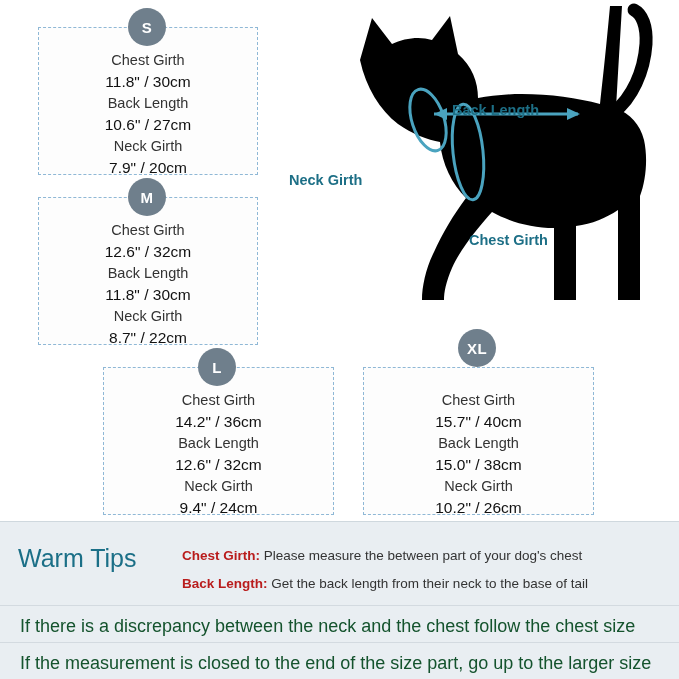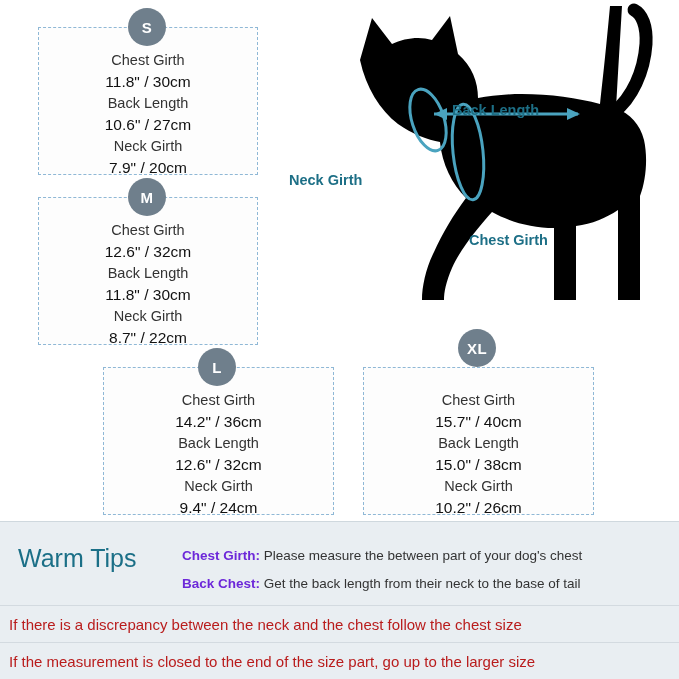--- a/index.html
+++ b/index.html
@@ -97,28 +97,28 @@
     color: #1b6f87;
     font-weight: normal;
   }
   .tip-row {
     position: absolute;
     font-size: 13.5px;
     color: #333333;
     white-space: nowrap;
   }
   .tip-key {
-    color: #6d28d9;
+    color: #b91c1c;
     font-weight: bold;
   }
   .tip-line {
     position: absolute;
-    left: 9px;
-    font-size: 15px;
-    color: #b91c1c;
+    left: 20px;
+    font-size: 18px;
+    color: #14532d;
     white-space: nowrap;
   }
   .divider {
     position: absolute;
     left: 0;
     width: 679px;
     height: 1px;
     background: #d3dae0;
   }
 </style>
@@ -245,21 +245,21 @@
 
   <div class="tips">
     <div class="tips-title">Warm Tips</div>
 
     <div class="tip-row" style="left:182px; top:26px;">
       <span class="tip-key">Chest Girth:</span>
       <span>Please measure the between part of your dog's chest</span>
     </div>
 
     <div class="tip-row" style="left:182px; top:54px;">
-      <span class="tip-key">Back Chest:</span>
+      <span class="tip-key">Back Length:</span>
       <span>Get the back length from their neck to the base of tail</span>
     </div>
 
     <div class="divider" style="top:83px;"></div>
     <div class="tip-line" style="top:94px;">If there is a discrepancy between the neck and the chest follow the chest size</div>
     <div class="divider" style="top:120px;"></div>
     <div class="tip-line" style="top:131px;">If the measurement is closed to the end of the size part, go up to the larger size</div>
   </div>
 
 </div>

